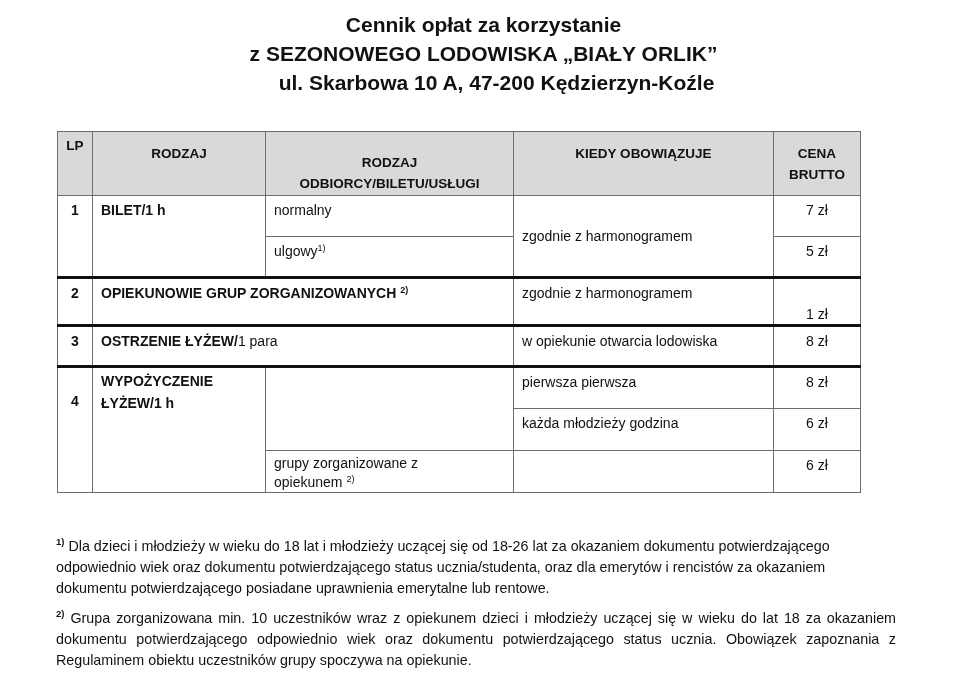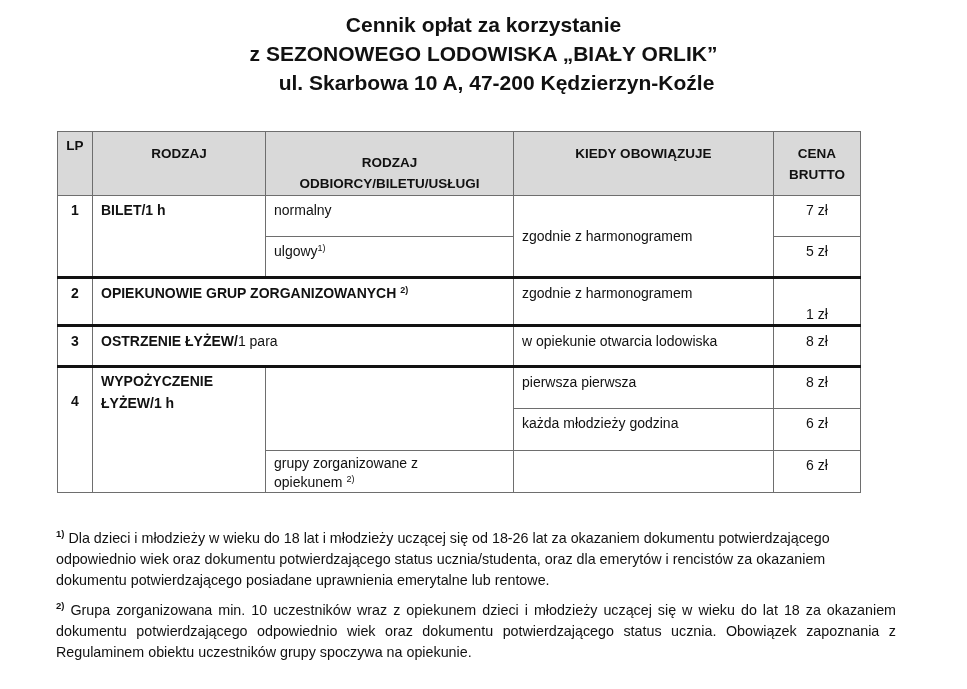--- a/index.html
+++ b/index.html
@@ -31,21 +31,21 @@
   th.pos .inner, th.kiedy .inner { padding-top: 11px; }
   td .c { padding: 5px 8px 0 8px; line-height: 19px; }
   td.lpc { text-align: center; font-weight: bold; }
   td.bold .c { font-weight: bold; }
   td.price .c { text-align: center; }
   sup { font-size: 9px; vertical-align: 5px; line-height: 0; }
   tr.thick td { border-top: 3px solid #111; }
 
   .notes {
     position: absolute; left: 56px; width: 840px; font-size: 14.3px;
-    line-height: 21px; color: #111;
+    line-height: 21px; color: #111; margin-top: 8px;
   }
   .notes p { margin: 0; }
   .n1 { top: 528px; }
   .n2 { top: 600px; }
   .notes sup { font-size: 9.5px; font-weight: bold; vertical-align: 6px; }
   .notes .justify { text-align: justify; text-align-last: left; }
 </style>
 </head>
 <body>
 

